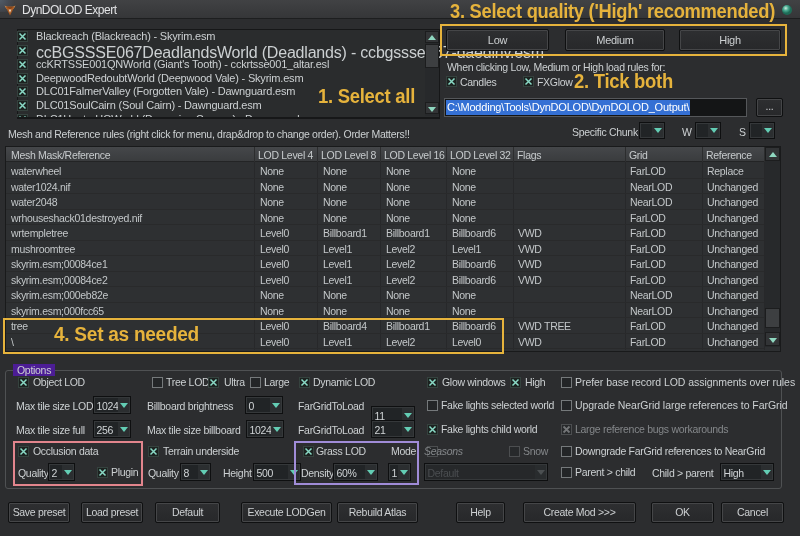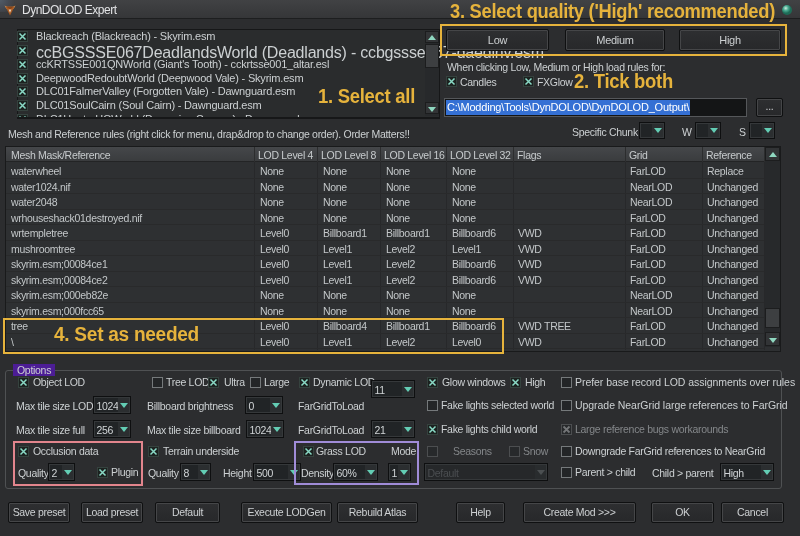--- a/index.html
+++ b/index.html
@@ -313,21 +313,21 @@
 <span class="dd" style="left:93px;top:396px;width:38px;">
     <span class="v">1024</span>
     <span class="b"></span>
   </span>
 <div class="lbl" style="left:147px;top:400px;">Billboard brightness</div>
 <span class="dd" style="left:245px;top:396px;width:38px;">
     <span class="v">0</span>
     <span class="b"></span>
   </span>
 <div class="lbl" style="left:298px;top:400px;">FarGridToLoad</div>
-<span class="dd" style="left:371px;top:380px;width:44px;">
+<span class="dd" style="left:371px;top:406px;width:44px;">
     <span class="v">11</span>
     <span class="b"></span>
   </span>
 <span class="cbu" style="left:427px;top:400px;"></span>
 <div class="lbl" style="left:441px;top:399px;">Fake lights selected world</div>
 <span class="cbu" style="left:561px;top:400px;"></span>
 <div class="lbl" style="left:575px;top:399px;"><span style="letter-spacing:-0.05px">Upgrade NearGrid large references to FarGrid</span></div>
 <div class="lbl" style="left:16px;top:424px;">Max tile size full</div>
 <span class="dd" style="left:93px;top:420px;width:38px;">
     <span class="v">256</span>
@@ -368,21 +368,21 @@
   </span>
 <div class="lbl" style="left:163px;top:445px;">Terrain underside</div>
 <span class="cb" style="left:303px;top:446px;">
     <svg width="9" height="9" style="position:absolute;left:0;top:0">
       <path d="M1.5 1.5 L7.5 7.5 M7.5 1.5 L1.5 7.5" stroke="#8adac6" stroke-width="1.5"></path>
     </svg>
   </span>
 <div class="lbl" style="left:316px;top:445px;">Grass LOD</div>
 <div class="lbl" style="left:391px;top:445px;">Mode</div>
 <span class="cbd" style="left:427px;top:446px;"></span>
-<div class="lbl glabel" style="left:453px;top:445px;">Seasons</div>
+<div class="lbl glabel" style="left:424px;top:445px;font-style:italic;">Seasons</div>
 <span class="cbd" style="left:509px;top:446px;"></span>
 <div class="lbl glabel" style="left:523px;top:445px;">Snow</div>
 <span class="cbu" style="left:561px;top:446px;"></span>
 <div class="lbl" style="left:575px;top:445px;">Downgrade FarGrid references to NearGrid</div>
 <div class="lbl" style="left:18px;top:467px;">Quality</div>
 <span class="dd" style="left:48px;top:463px;width:27px;">
     <span class="v">2</span>
     <span class="b"></span>
   </span>
 <span class="cb" style="left:97px;top:467px;">

